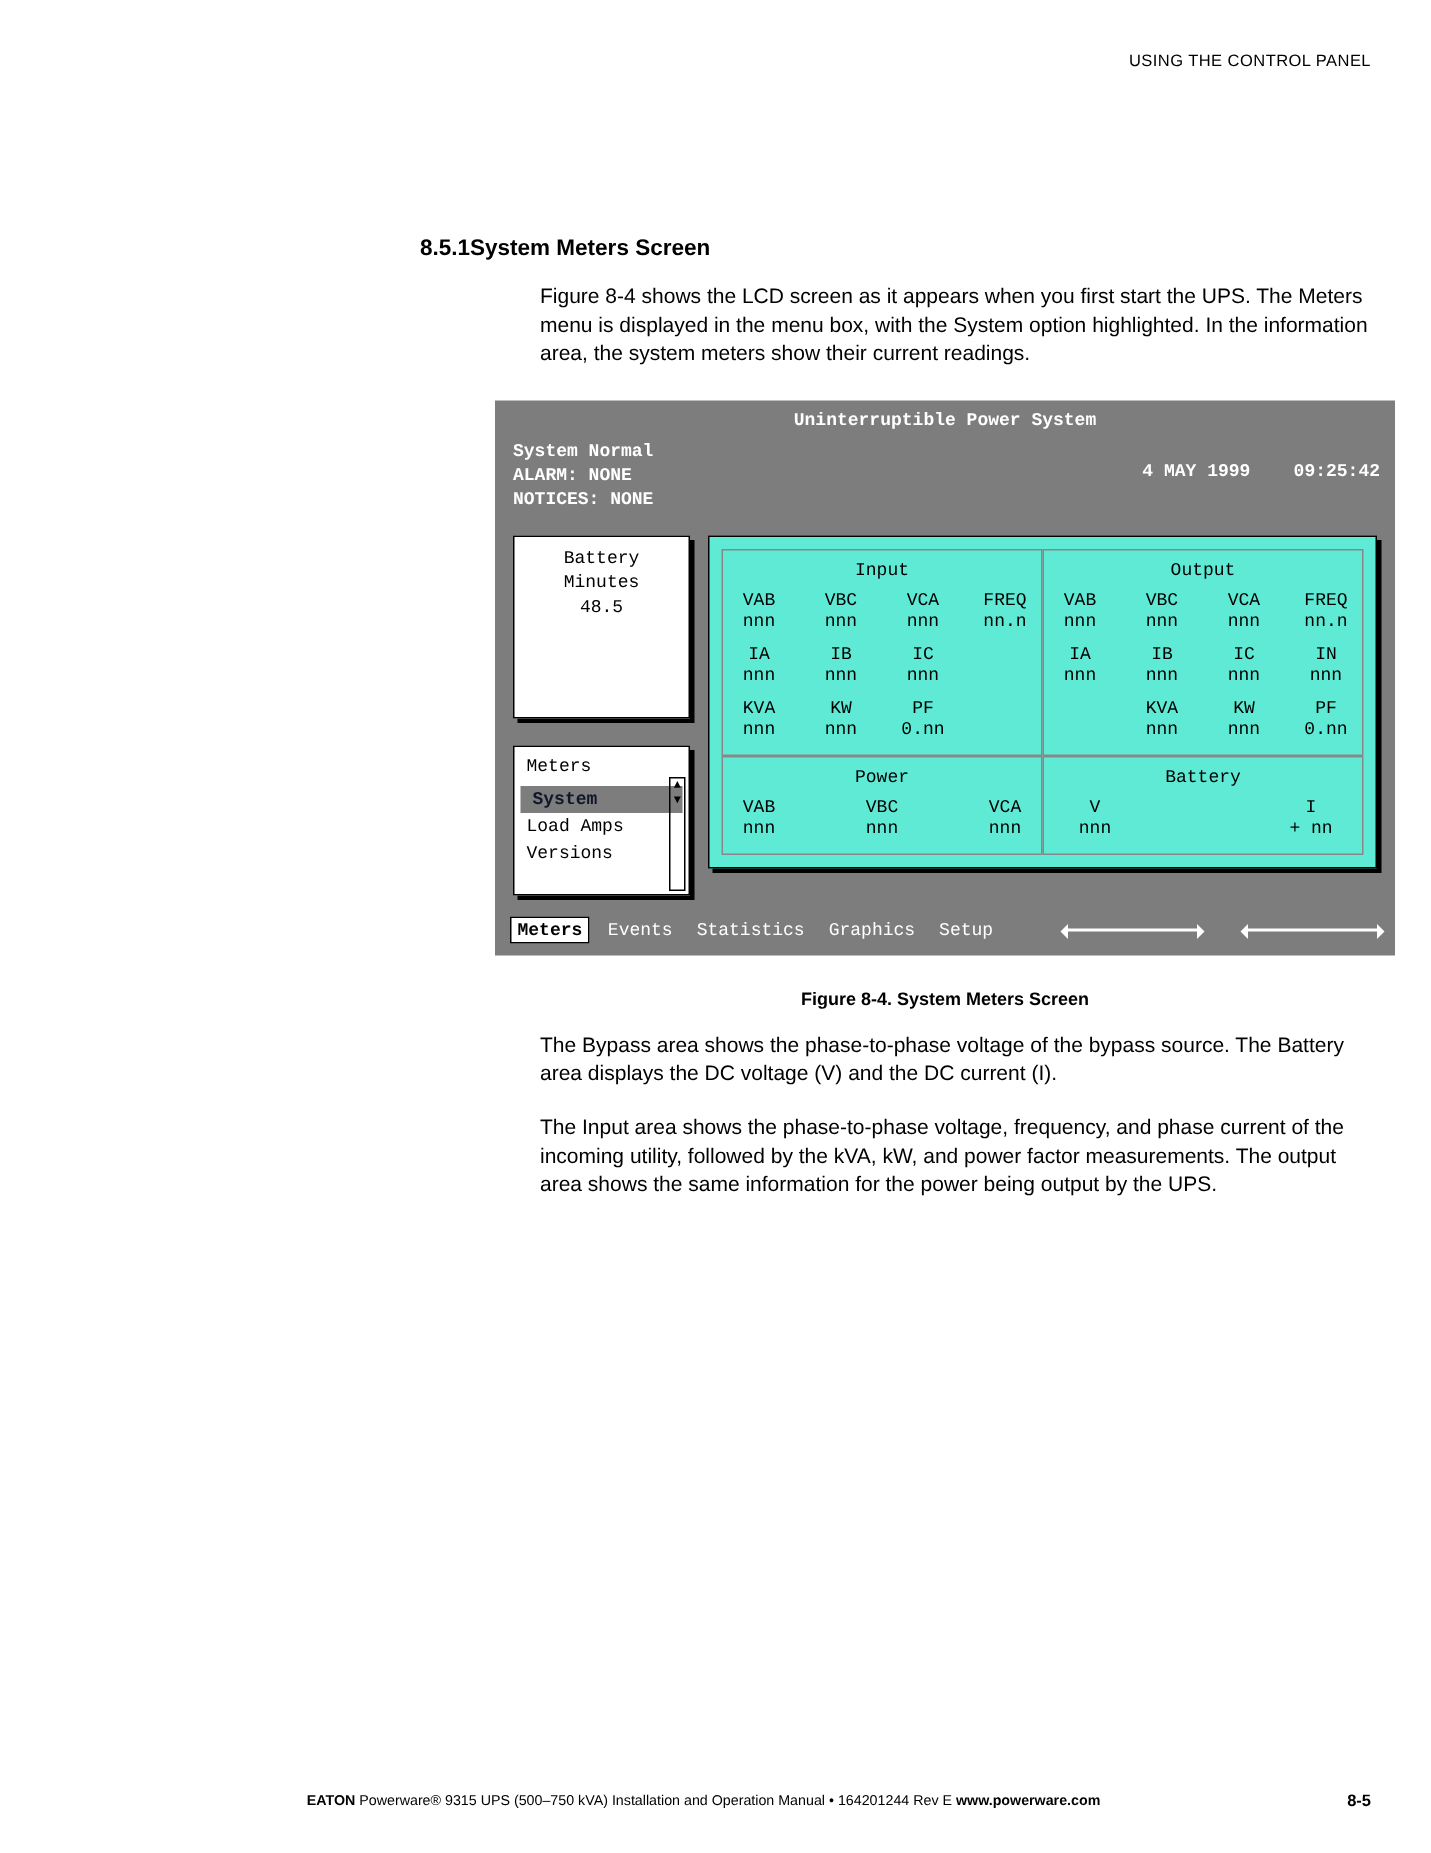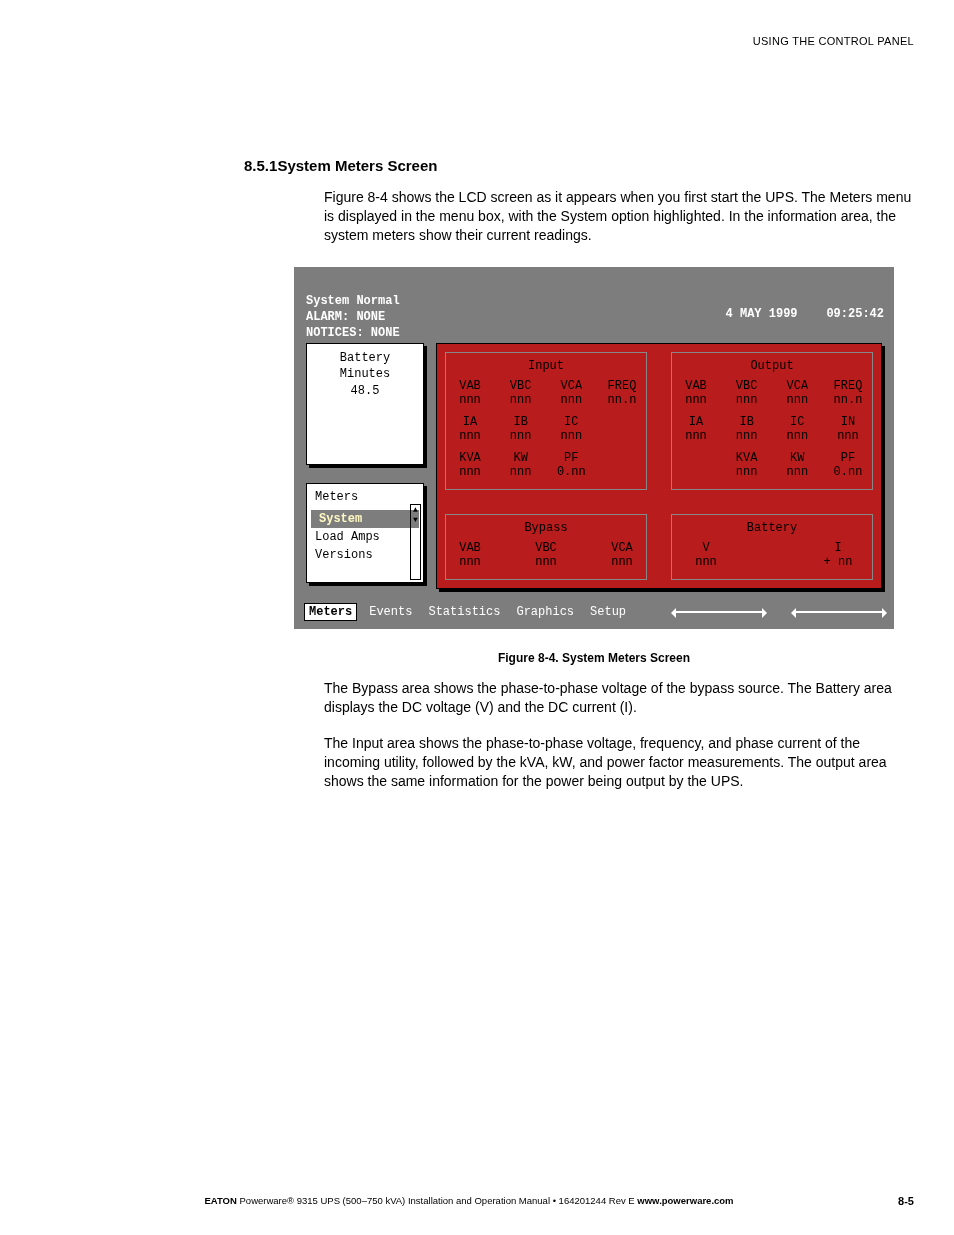--- a/index.html
+++ b/index.html
@@ -1,37 +1,37 @@
 <!DOCTYPE html>
 <html><head>
 <meta charset="utf-8">
 <style>
 body{margin:0;background:#fff;font-family:Arial,Helvetica,sans-serif;font-size:14px;color:#000;width:954px}
-.page{padding:35px 40px 25px 24px;box-sizing:border-box}
+.page{padding:35px 40px 25px 60px;box-sizing:border-box}
 .header-context{text-align:right;font-size:11px;letter-spacing:.3px;margin-bottom:110px}
 .section-heading{display:flex;font-weight:bold;font-size:15px;margin-bottom:10px}
 .section-number{margin-left:220px}
 .body-text{margin-left:300px;margin-right:0;line-height:1.35;font-size:14px;margin-bottom:14px}
 .lcd-wrapper{margin-left:270px;margin-top:22px;width:600px}
 .lcd{background:#7d7d7d;color:#fff;font-family:"Courier New",monospace;font-size:12px;position:relative;padding:6px 8px 8px 8px}
 .lcd-title{text-align:center;font-weight:bold;margin-bottom:2px}
 .lcd-status{position:absolute;top:26px;left:12px;font-weight:bold;line-height:1.35}
 .lcd-datetime{position:absolute;top:40px;right:10px;font-weight:bold}
 .lcd-body{margin-top:70px;display:flex;gap:12px;align-items:flex-start;padding:0 4px}
 .sidebar-col{display:flex;flex-direction:column;gap:18px;width:118px}
 .panel{background:#fff;color:#000;border:1px solid #000;box-shadow:3px 3px 0 #000;padding:6px 8px;font-family:"Courier New",monospace;font-size:12px}
 .battery-panel{height:108px;text-align:center;line-height:1.4}
 .menu-panel{padding:4px 0;position:relative}
 .menu-title{padding:2px 8px 6px 8px}
 .menu-item{padding:2px 8px}
-.menu-item.selected{background:#7d7d7d;color:#fef9c3;font-weight:bold;margin:0 4px}
+.menu-item.selected{background:#7d7d7d;color:#0f172a;font-weight:bold;margin:0 4px}
 .scrollbar{position:absolute;right:2px;top:20px;bottom:2px;width:9px;border:1px solid #000}
 .scroll-up,.scroll-down{height:10px;display:flex;align-items:center;justify-content:center;font-size:8px;line-height:1}
 .main-col{flex:1}
-.panel-grid{display:grid;grid-template-columns:1fr 1fr;gap:24px;background:#b91c1c;border:1px solid #000;box-shadow:3px 3px 0 #000;padding:8px}
+.panel-grid{display:grid;grid-template-columns:1fr 1fr;gap:0;background:#5eead4;border:1px solid #000;box-shadow:3px 3px 0 #000;padding:8px}
 .subpanel{border:.5px solid #888;padding:6px 4px 10px 4px;text-align:center;font-family:"Courier New",monospace;font-size:12px;color:#000}
 .subpanel-title{margin-bottom:6px}
 .row4{display:flex;justify-content:space-between;gap:6px}
 .cell{width:40px;text-align:center}
 .rowgap{height:8px}
 .bottom-menu{margin-top:14px;display:flex;align-items:center;gap:8px;font-family:"Courier New",monospace;font-size:12px;color:#fff;padding:0 2px}
 .bottom-item{padding:1px 4px}
 .bottom-item.selected{background:#fff;color:#000;font-weight:bold;border:1px solid #000}
 .arrow-bar{margin-left:auto;display:flex;align-items:center;gap:0}
 .arrow-line{height:0;border-top:2px solid #fff;width:210px;position:relative}
@@ -51,20 +51,21 @@
 
 <div class="section-heading">
   <span class="section-number">8.5.1</span>
   <span>System Meters Screen</span>
 </div>
 
 <p class="body-text">Figure 8-4 shows the LCD screen as it appears when you first start the UPS. The Meters menu is displayed in the menu box, with the System option highlighted. In the information area, the system meters show their current readings.</p>
 
 <div class="lcd-wrapper">
 <div class="lcd">
+  <div class="lcd-title">Uninterruptible Power System</div>
   <div class="lcd-status">
     <div>System Normal</div>
     <div>ALARM:  NONE</div>
     <div>NOTICES: NONE</div>
   </div>
   <div class="lcd-datetime">
     <span>4 MAY 1999</span>&nbsp;&nbsp;&nbsp;
     <span>09:25:42</span>
   </div>
 
@@ -170,21 +171,21 @@
                   </div>
           <div class="row4">
                     <span class="cell"></span>
                     <span class="cell">nnn</span>
                     <span class="cell">nnn</span>
                     <span class="cell">0.nn</span>
                   </div>
         </div>
 
         <div class="subpanel">
-          <div class="subpanel-title">Bypass</div>
+          <div class="subpanel-title">Power</div>
           <div class="row4">
                     <span class="cell">VAB</span>
                     <span class="cell">VBC</span>
                     <span class="cell">VCA</span>
                   </div>
           <div class="row4">
                     <span class="cell">nnn</span>
                     <span class="cell">nnn</span>
                     <span class="cell">nnn</span>
                   </div>

